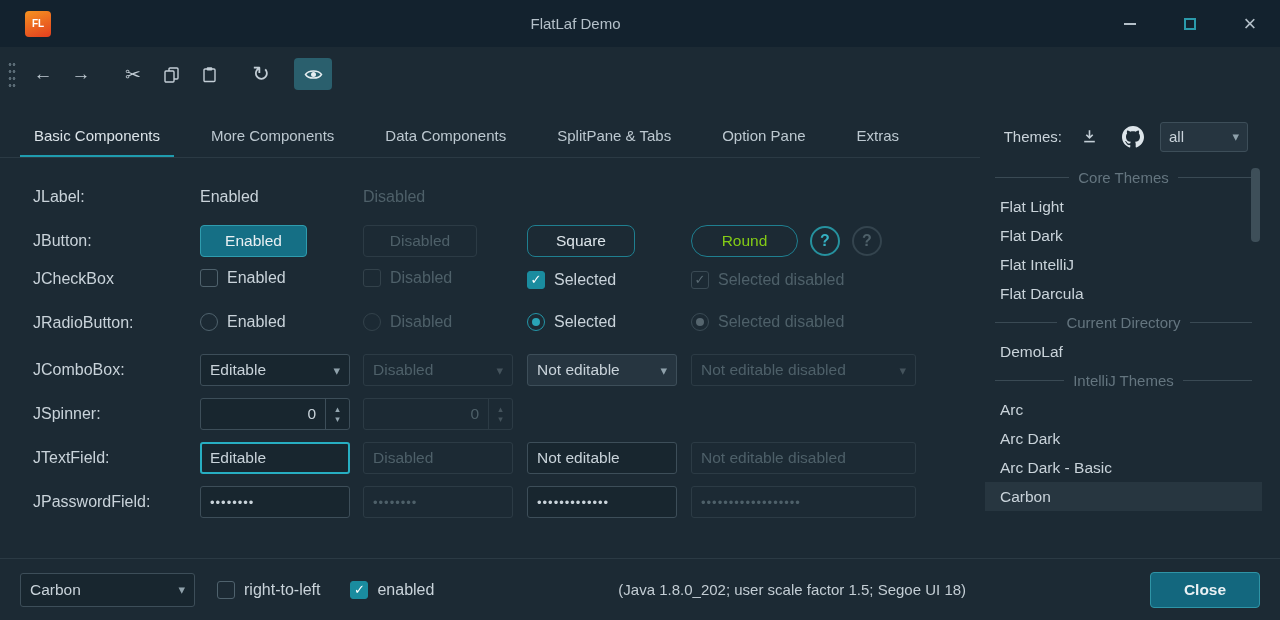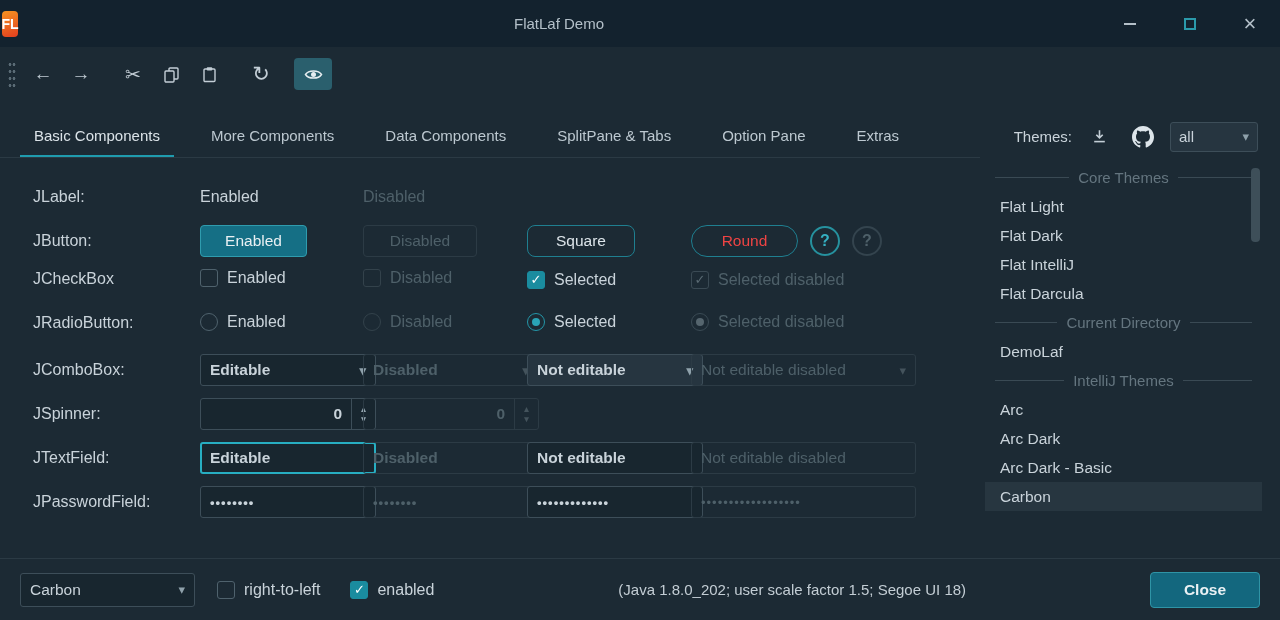--- a/index.html
+++ b/index.html
@@ -8,22 +8,22 @@
     --accent:#1f9bae; --accent-bg:#156f85; --accent-border:#2f9cae; --line:#2b3a44;
     --sep-line:#3a4a54;
   }
   *{box-sizing:border-box; margin:0; padding:0;}
   html,body{width:1280px;height:620px;overflow:hidden;}
   body{font-family:"Liberation Sans",sans-serif;background:var(--bg);color:var(--text);font-size:15px;}
   .app{position:relative;width:1280px;height:620px;}
 
   
   .titlebar{position:absolute;top:0;left:0;right:0;height:47px;background:var(--titlebar);display:flex;align-items:center;}
-  .logo{width:16px;height:26px;margin-left:2px;border-radius:4px;background:linear-gradient(160deg,#f59321,#e33e1f);color:#fff;
-        font-weight:bold;font-size:14px;display:flex;align-items:center;justify-content:center;}
+  .logo{width:26px;height:26px;margin-left:25px;border-radius:4px;background:linear-gradient(160deg,#f59321,#e33e1f);color:#fff;
+        font-weight:bold;font-size:10px;display:flex;align-items:center;justify-content:center;}
   .menus{display:flex;margin-left:14px;}
   .menu-item{padding:0 13px;height:47px;display:flex;align-items:center;color:var(--text);cursor:default;}
   .win-title{flex:1;text-align:center;color:#b4c0c9;}
   .win-buttons{display:flex;height:47px;}
   .win-btn{width:60px;height:47px;display:flex;align-items:center;justify-content:center;color:#b4c0c9;font-size:18px;}
   .min-glyph{width:12px;height:2px;background:#b4c0c9;}
   .max-glyph{width:12px;height:12px;border:2px solid #2b9aab;}
 
   
   .toolbar{position:absolute;top:47px;left:0;right:0;height:54px;display:flex;align-items:center;padding-left:6px;}
@@ -32,40 +32,40 @@
   .tool-gap{width:14px;}
   .tool-btn.toggled{background:#2a5f6d;width:38px;}
   .tool-btn svg{display:block;}
 
   
   .tabbar{position:absolute;top:115px;left:0;right:0;height:43px;display:flex;align-items:center;}
   .tabs{display:flex;height:43px;margin-left:20px;gap:23px;}
   .tab{padding:0 14px;display:flex;align-items:center;height:43px;border-bottom:3px solid transparent;color:#bcc8d0;}
   .tab.active{color:#dbe3e8;border-bottom-color:var(--accent);}
   .tab-underline{position:absolute;top:157px;left:0;width:980px;height:1px;background:var(--line);}
-  .themes-header{margin-left:auto;display:flex;align-items:center;gap:10px;padding-right:22px;}
+  .themes-header{margin-left:auto;display:flex;align-items:center;gap:10px;padding-right:32px;}
   .themes-label{color:var(--text);}
   .icon-btn{width:34px;height:30px;display:flex;align-items:center;justify-content:center;border-radius:4px;}
   .mini-combo{width:88px;height:30px;background:var(--btnface);border:1px solid var(--border);border-radius:3px;
               display:flex;align-items:center;padding:0 8px;color:var(--text);}
   .mini-combo .combo-arrow{margin-left:auto;}
 
   
   .grid{position:absolute;top:158px;left:0;width:985px;padding:17px 0 0 33px;}
   .row{display:grid;grid-template-columns:167px 163px 164px 164px 1fr;align-items:center;height:44px;}
   .row-label{color:var(--text);font-size:16px;}
   .txt{font-size:16px;}
   .disabled-text{color:var(--disabled);}
 
   .btn{min-width:107px;height:32px;border-radius:4px;display:inline-flex;align-items:center;justify-content:center;
        font-size:15.5px;padding:0 16px;}
   .btn.primary{background:var(--accent-bg);border:1px solid var(--accent-border);color:#e9f0f3;}
   .btn.disabled{background:transparent;border:1px solid var(--border-dis);color:var(--disabled);min-width:114px;}
   .btn.square{background:var(--bg);border:1px solid #1f7f90;color:#dde5ea;border-radius:8px;min-width:108px;}
-  .btn.round{background:var(--bg);border:1px solid #1f7f90;color:#ef4444;border-radius:16px;}
+  .btn.round{background:var(--bg);border:1px solid #1f7f90;color:#84cc16;border-radius:16px;}
   .help-btn{width:30px;height:30px;border-radius:50%;border:2px solid #26929f;color:#35b1c3;font-weight:bold;font-size:16px;
             display:inline-flex;align-items:center;justify-content:center;}
   .help-btn.dis{border-color:#34444e;color:var(--disabled);}
 
   .check{display:inline-flex;align-items:center;}
   .box{width:18px;height:18px;border-radius:3px;border:1.5px solid #4f626d;background:var(--bg);
        display:inline-flex;align-items:center;justify-content:center;font-size:13px;line-height:1;color:transparent;}
   .box.checked{background:#1a8c9f;border-color:#1a8c9f;color:#ffffff;}
   .box.dis{border-color:#33424b;}
   .box.checked.dis{background:transparent;border-color:#3a4a54;color:#5a6a73;}
@@ -91,21 +91,21 @@
   .spinner-value{flex:1;display:flex;align-items:center;justify-content:flex-end;padding-right:9px;}
   .spinner-buttons{width:24px;border-left:1px solid var(--border);display:flex;flex-direction:column;align-items:center;justify-content:center;
                    font-size:9px;line-height:1.15;color:#93a5af;}
   .spinner.dis .spinner-buttons{border-left-color:var(--border-dis);color:#44535c;}
 
   input.tf{height:32px;background:var(--field);border:1px solid var(--border);border-radius:3px;color:var(--text);
            font-family:"Liberation Sans",sans-serif;font-size:15.5px;padding:0 9px;outline:none;}
   input.tf.focused{border:2px solid #27aec2;padding:0 8px;}
   input.tf.dis{border-color:var(--border-dis);color:var(--disabled);background:transparent;}
   input.tf.pw{letter-spacing:1px;font-size:13px;}
-  .w{width:176px;font-weight:bold;} .w4{width:225px;}
+  .w{width:150px;} .w4{width:225px;}
 
   
   .themes-panel{position:absolute;top:163px;left:985px;right:18px;height:372px;}
   .theme-item{height:29px;display:flex;align-items:center;padding-left:15px;font-size:15.5px;color:var(--text);}
   .theme-item.selected{background:#273640;}
   .theme-sep{height:29px;display:flex;align-items:center;gap:9px;color:#64757f;font-size:15px;padding:0 10px;}
   .theme-sep .line{flex:1;height:1px;background:var(--sep-line);}
   .vscroll{position:absolute;top:5px;right:2px;width:9px;height:74px;border-radius:4px;background:#3e4f59;}
 
   

